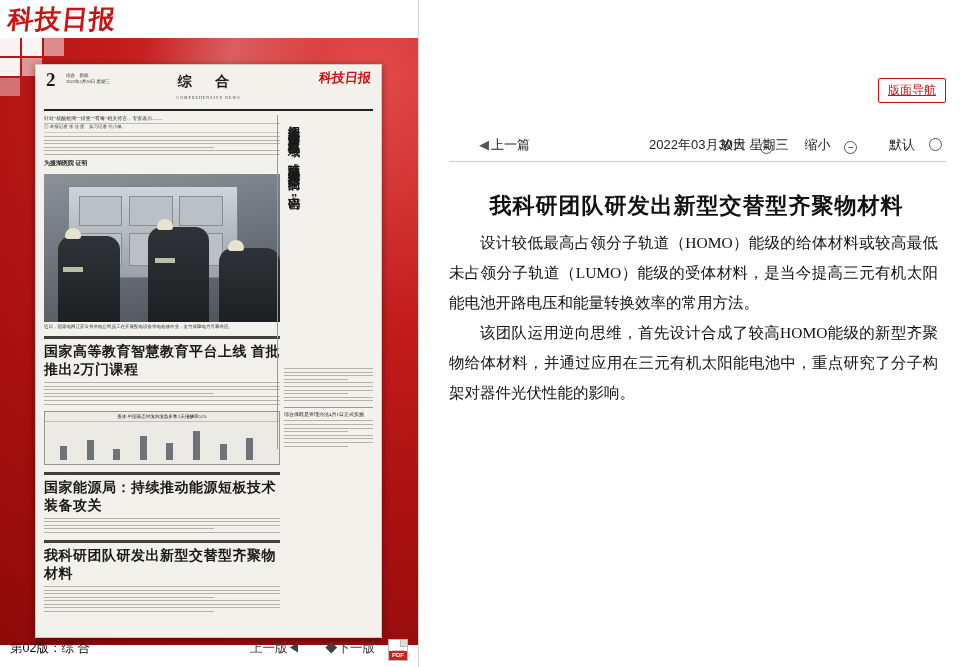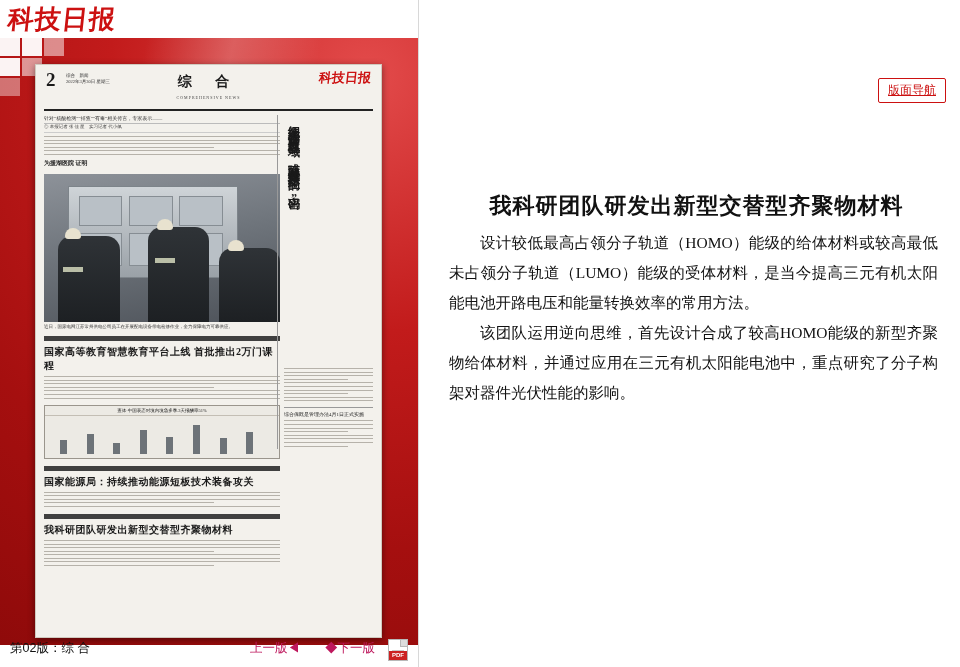--- a/index.html
+++ b/index.html
@@ -114,22 +114,22 @@
   .np-photo .helmet {
     position:absolute; width:16px; height:11px; border-radius:8px 8px 3px 3px;
     background:#e8e2cf;
   }
   .np-photo .vest {
     position:absolute; width:20px; height:5px; background:#dfe3c6; opacity:.8;
   }
   .np-cap { font-size:4.5px; color:#333; margin-top:2px; }
 
   .np-sub {
-    font-size:10px; font-weight:bold; margin-top:7px; padding-top:4px;
-    border-top:5px solid #404040;
+    font-size:14px; font-weight:bold; margin-top:7px; padding-top:4px;
+    border-top:3px solid #404040;
     letter-spacing:.5px;
   }
   .np-lines { margin-top:3px; }
   .np-lines i {
     display:block; height:1px; background:#b6b2aa; margin:2.6px 0;
   }
   .np-lines i:nth-child(4n) { width:72%; }
 
   .np-box {
     margin-top:6px; border:1px solid #9a958c; height:54px;
@@ -179,21 +179,21 @@
     overflow:hidden;
   }
   #article-body p { margin:0; text-indent:2em; }
 
   
   #footer-left {
     position:absolute; left:10px; bottom:10px; font-size:12.5px; color:#111;
     white-space:nowrap;
   }
   #footer-center {
-    position:absolute; left:250px; bottom:10px; font-size:12.5px; color:#be185d;
+    position:absolute; left:250px; bottom:10px; font-size:12.5px; color:#404040;
     white-space:nowrap;
   }
   #footer-center .gap { display:inline-block; width:18px; }
   #pdf-icon {
     position:absolute; left:388px; bottom:6px; width:20px; height:22px;
     background:#fff; border:1px solid #b8b8b8;
   }
   #pdf-icon .band {
     position:absolute; left:0; right:0; bottom:0; height:9px; background:#cc2222;
   }
@@ -351,20 +351,31 @@
       </div>
 
     </div>
   </div>
 </div>
 
 <div id="reader">
 
   <div id="nav-badge">版面导航</div>
 
+  <div id="toolbar">
+    <div class="prev">
+      <span class="tri">◀</span><span>上一篇</span>
+    </div>
+    <div class="date">2022年03月30日 星期三</div>
+    <div class="zoomgrp">
+      <span><span>放大</span><span class="circ">+</span></span>
+      <span><span>缩小</span><span class="circ">−</span></span>
+      <span><span>默认</span><span class="circ"></span></span>
+    </div>
+  </div>
 
   <h1 id="article-title">我科研团队研发出新型交替型齐聚物材料</h1>
 
   <div id="article-body">
     <p>设计较低最高占领分子轨道（HOMO）能级的给体材料或较高最低未占领分子轨道（LUMO）能级的受体材料，是当今提高三元有机太阳能电池开路电压和能量转换效率的常用方法。</p>
     <p>该团队运用逆向思维，首先设计合成了较高HOMO能级的新型齐聚物给体材料，并通过应用在三元有机太阳能电池中，重点研究了分子构架对器件光伏性能的影响。</p>
 
   </div>
 </div>
 

